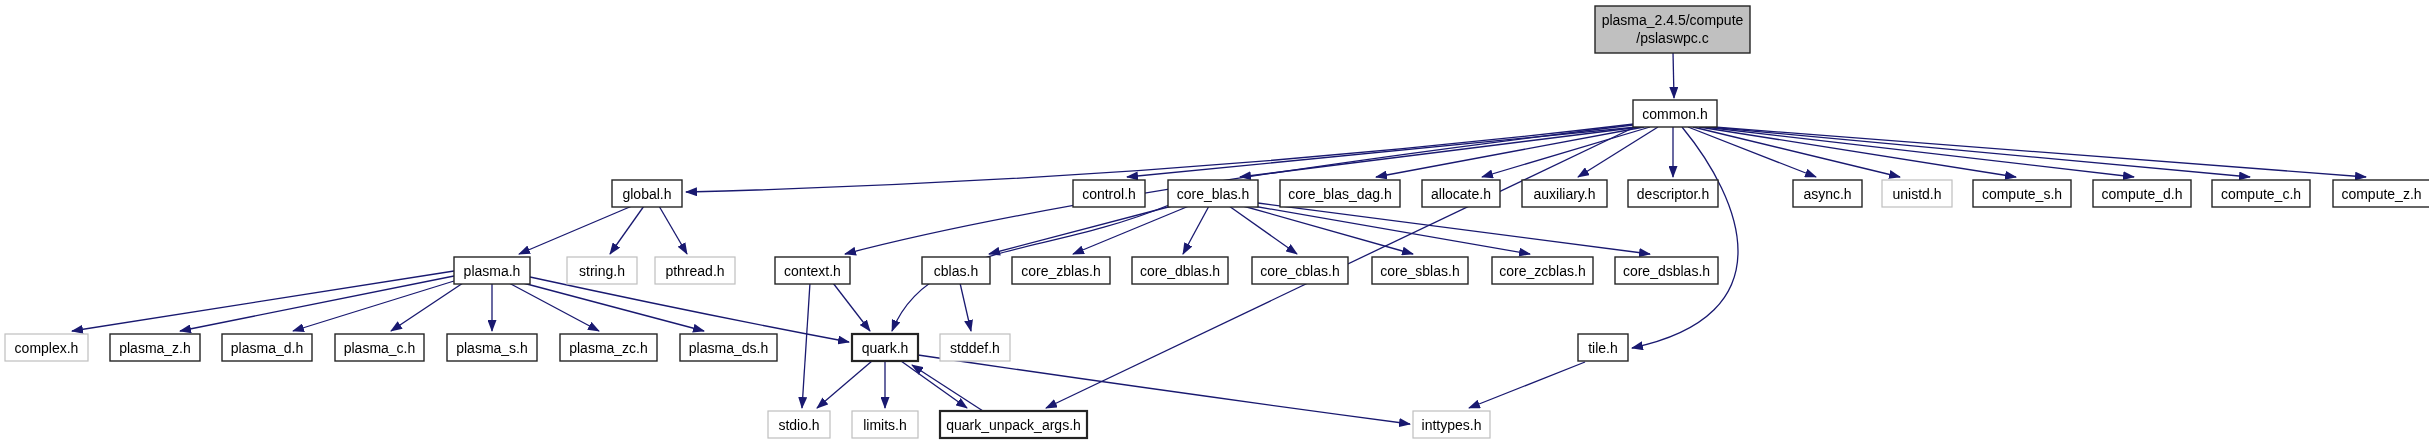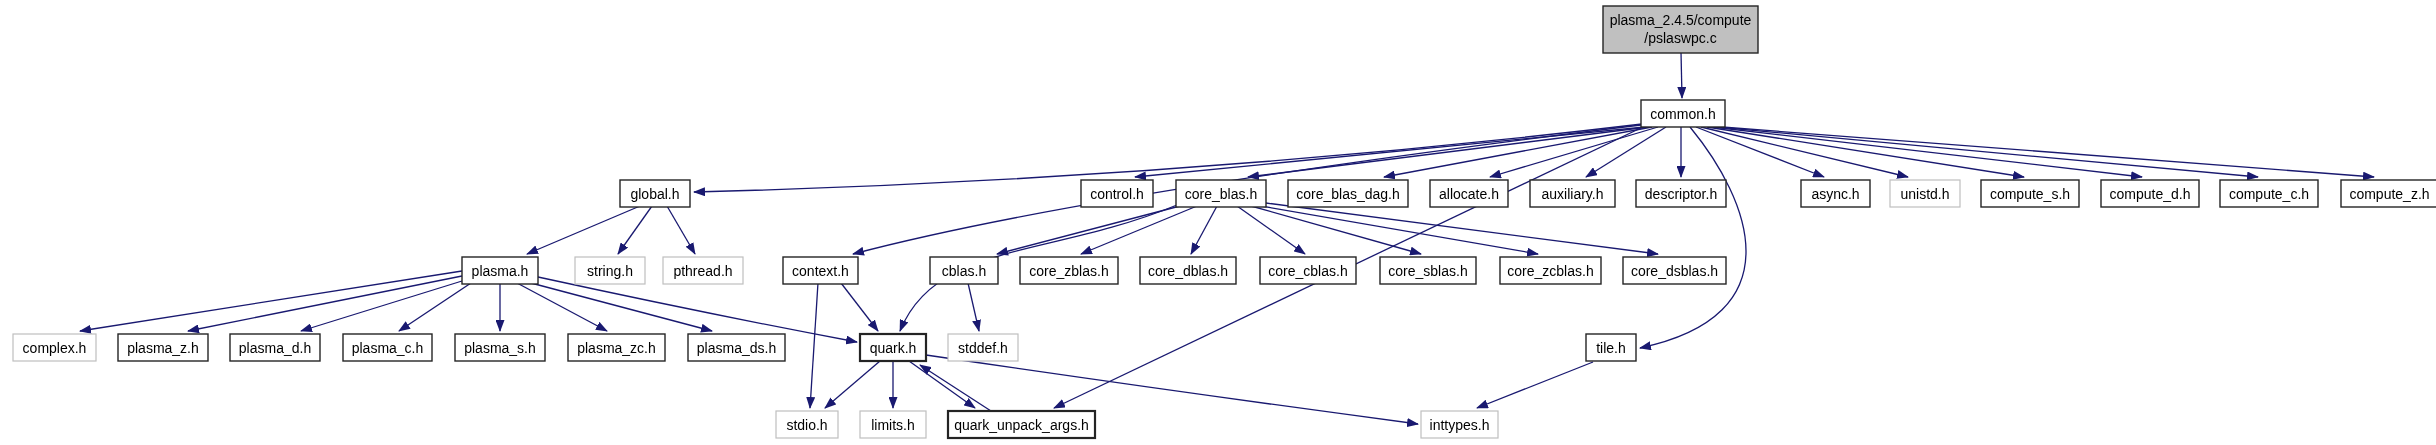--- a/index.html
+++ b/index.html
@@ -1,16 +1,16 @@
 <!DOCTYPE html>
 <html><head>
 <meta charset="utf-8">
 <style>
   html,body{margin:0;padding:0;background:#ffffff;}
-  #graph-wrap{width:2429px;height:445px;position:relative;background:#ffffff;overflow:hidden;margin-left:8px;}
+  #graph-wrap{width:2429px;height:445px;position:relative;background:#ffffff;overflow:hidden;}
   svg{display:block;}
   text{font-family:"Liberation Sans","DejaVu Sans",sans-serif;font-size:14px;fill:#000000;}
 </style>
 </head>
 <body>
 
 <div id="graph-wrap">
     <svg width="2436" height="445" viewBox="0 0 2436 445">
       <defs>
         <marker id="arrow" markerWidth="12" markerHeight="9" refX="11" refY="4.5" orient="auto" markerUnits="userSpaceOnUse">

